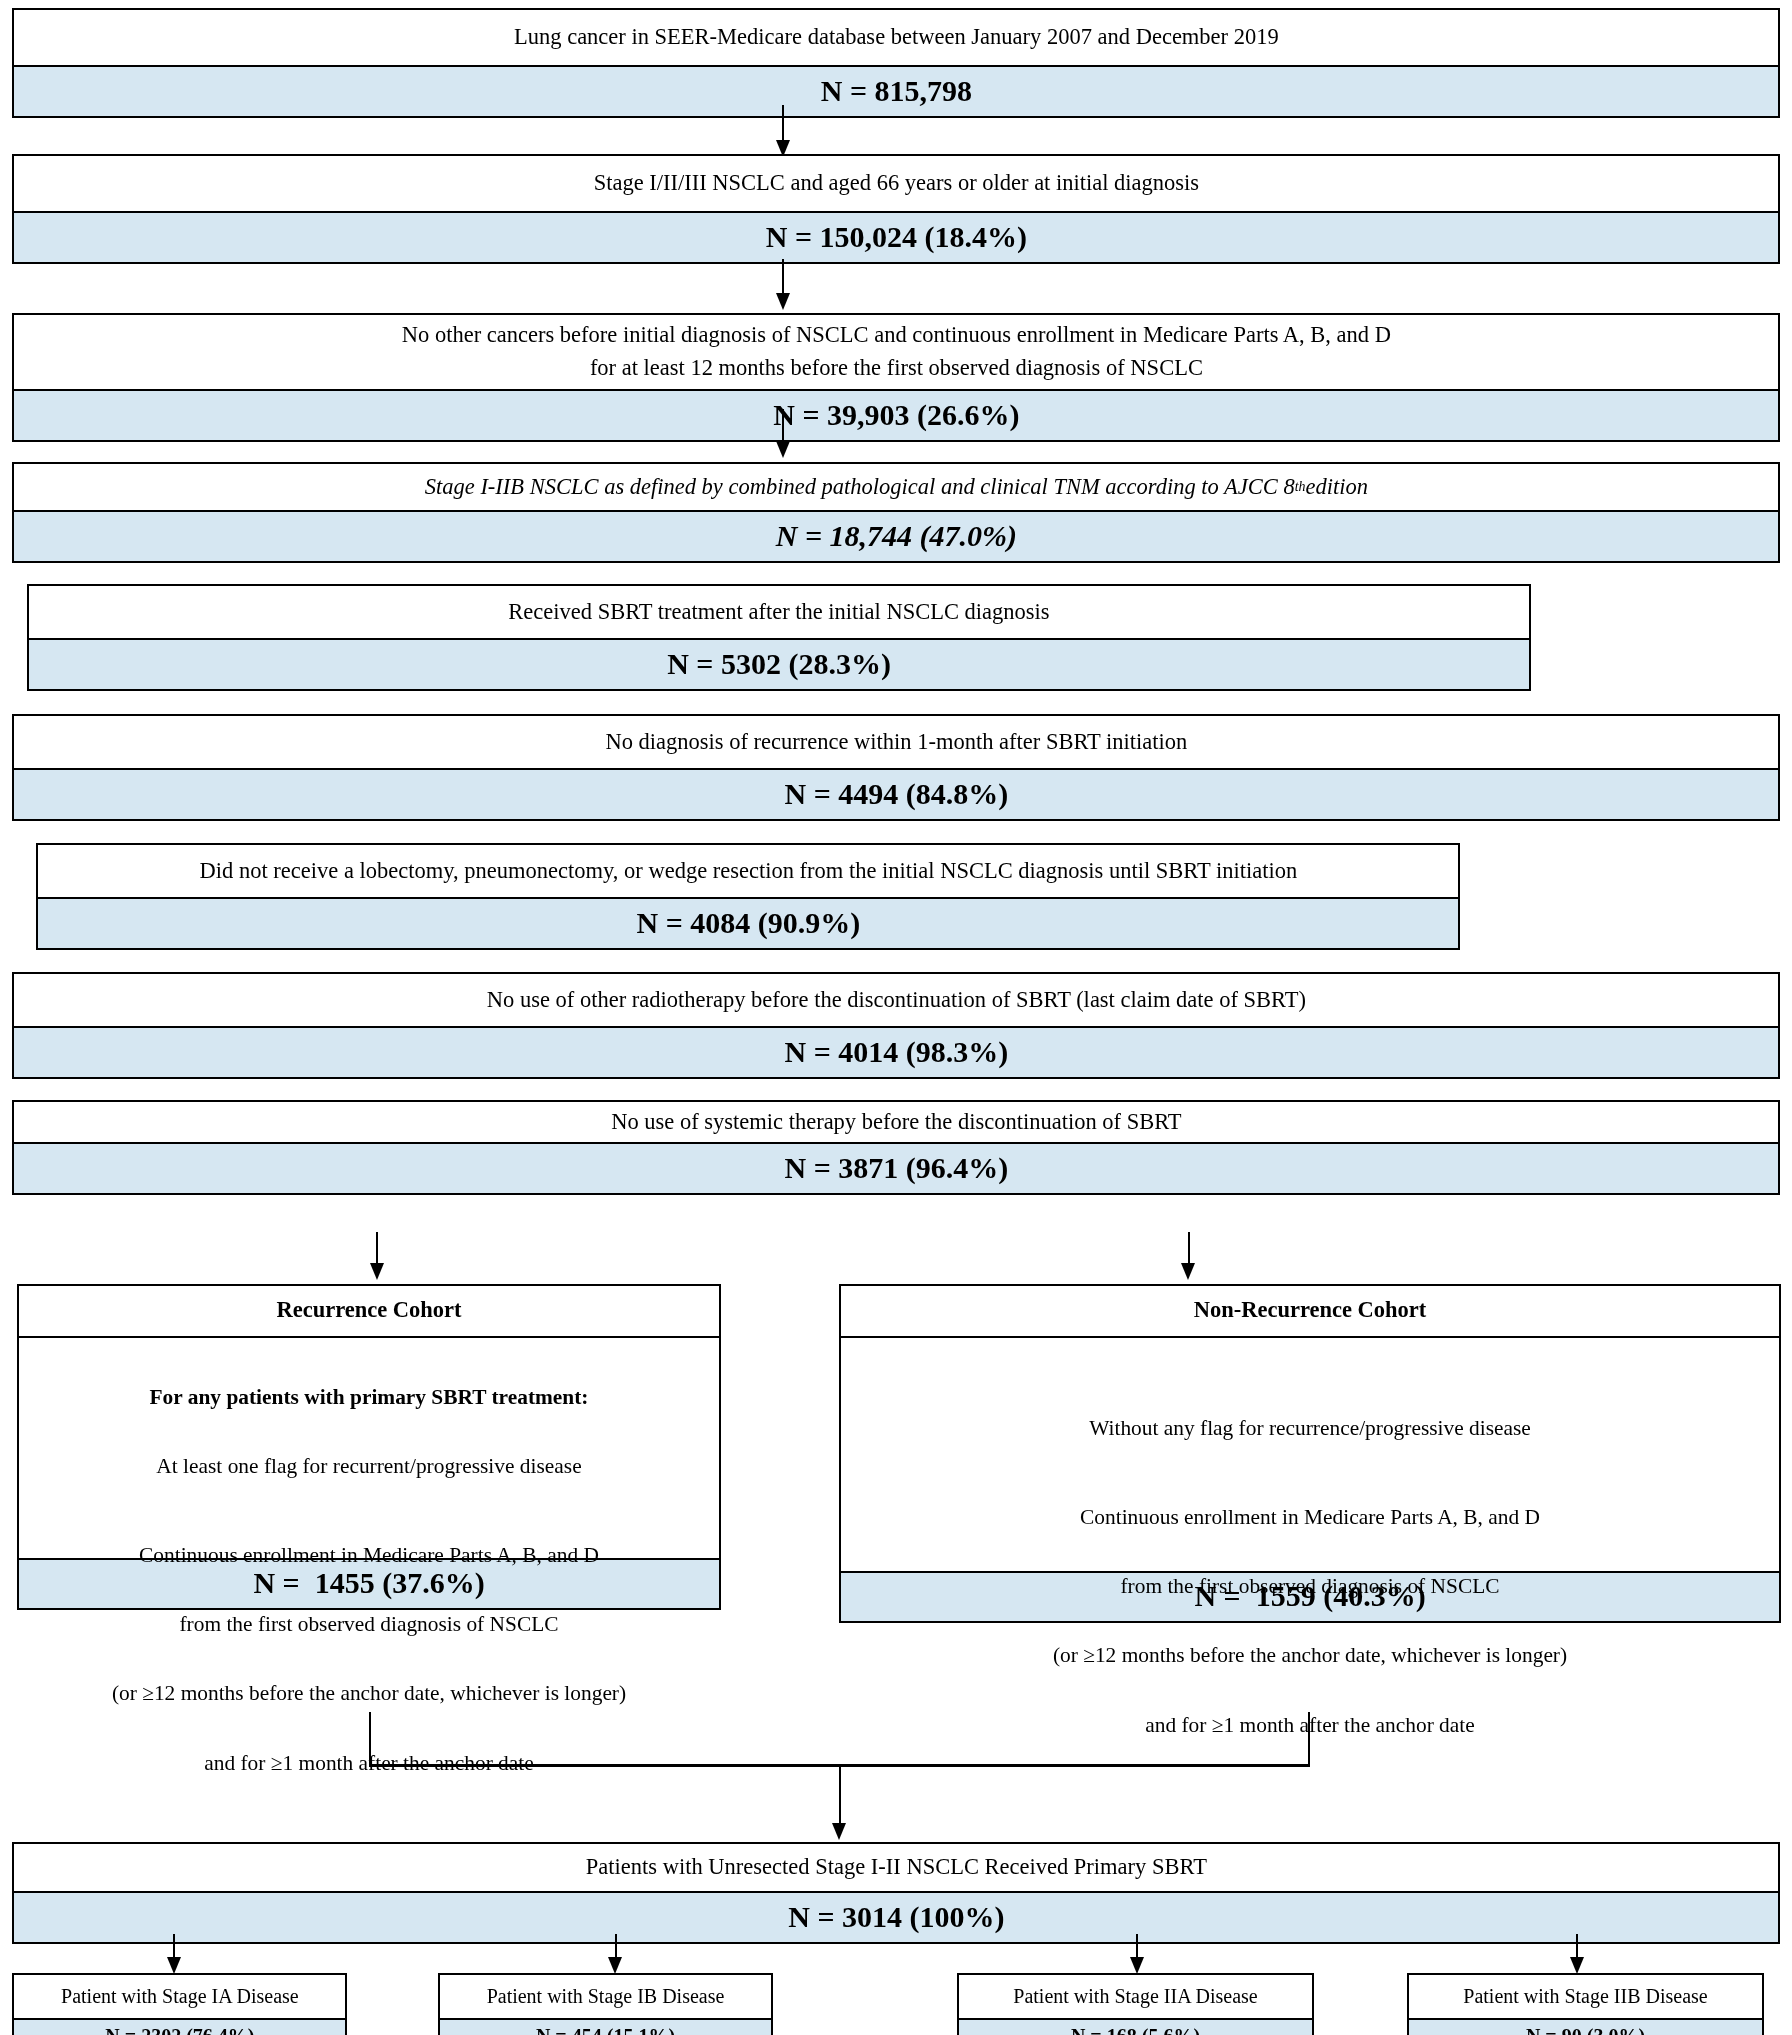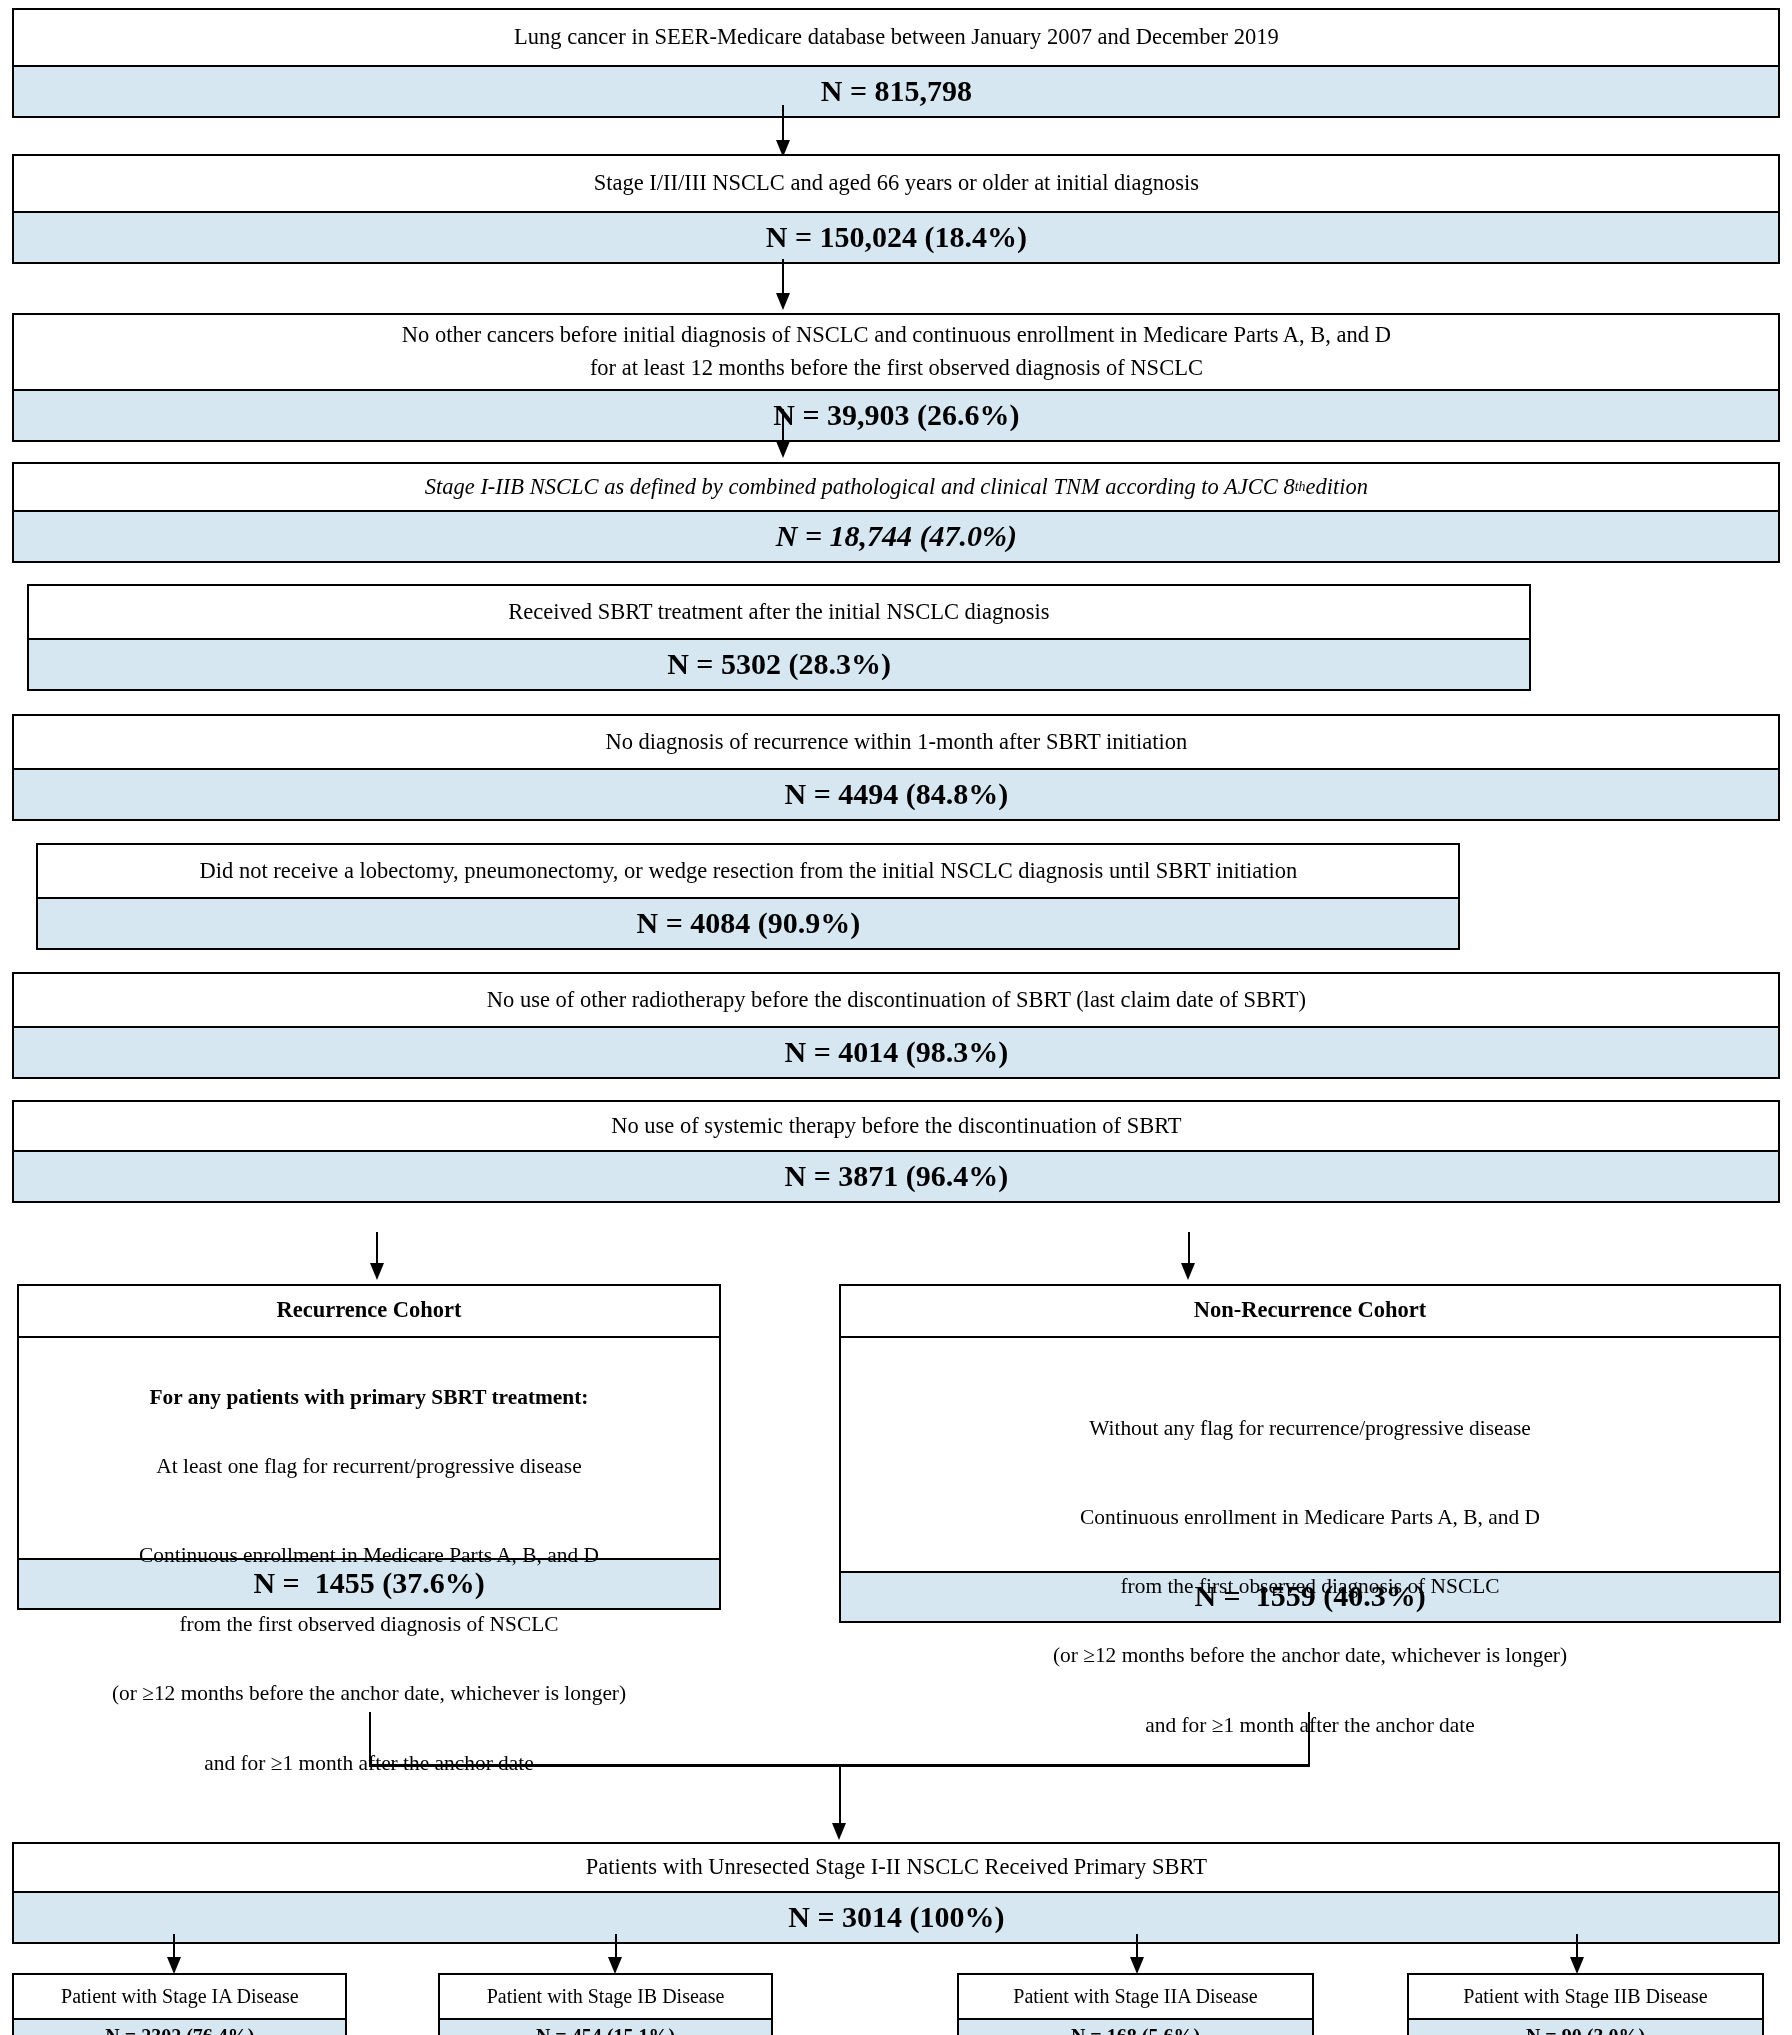--- a/index.html
+++ b/index.html
@@ -154,21 +154,21 @@
 
   <div class="node" style="left:12.4px; top:972px; width:1768px;">
     <div class="title" style="height:52px; display:flex; align-items:center; justify-content:center;">No use of other radiotherapy before the discontinuation of SBRT (last claim date of SBRT)</div>
     <div class="nbar">N = 4014 (98.3%)</div>
   </div>
 
   <div class="vline" style="left:782px; top:1101px; height:35px;"></div>
   <div class="arrowhead" style="left:776px; top:1132px;"></div>
 
   <div class="node" style="left:12.4px; top:1100px; width:1768px;">
-    <div class="title" style="height:48px; display:flex; align-items:center; justify-content:center;">No use of systemic therapy before the discontinuation of SBRT</div>
+    <div class="title" style="height:40px; display:flex; align-items:center; justify-content:center;">No use of systemic therapy before the discontinuation of SBRT</div>
     <div class="nbar">N = 3871 (96.4%)</div>
   </div>
 
   <div class="vline" style="left:376px; top:1232px; height:35px;"></div>
   <div class="arrowhead" style="left:370px; top:1263px;"></div>
 
   <div class="vline" style="left:1188px; top:1232px; height:35px;"></div>
   <div class="arrowhead" style="left:1181px; top:1263px;"></div>
 
   <div class="node cohort" style="left:17px; top:1284px; width:704px;">

